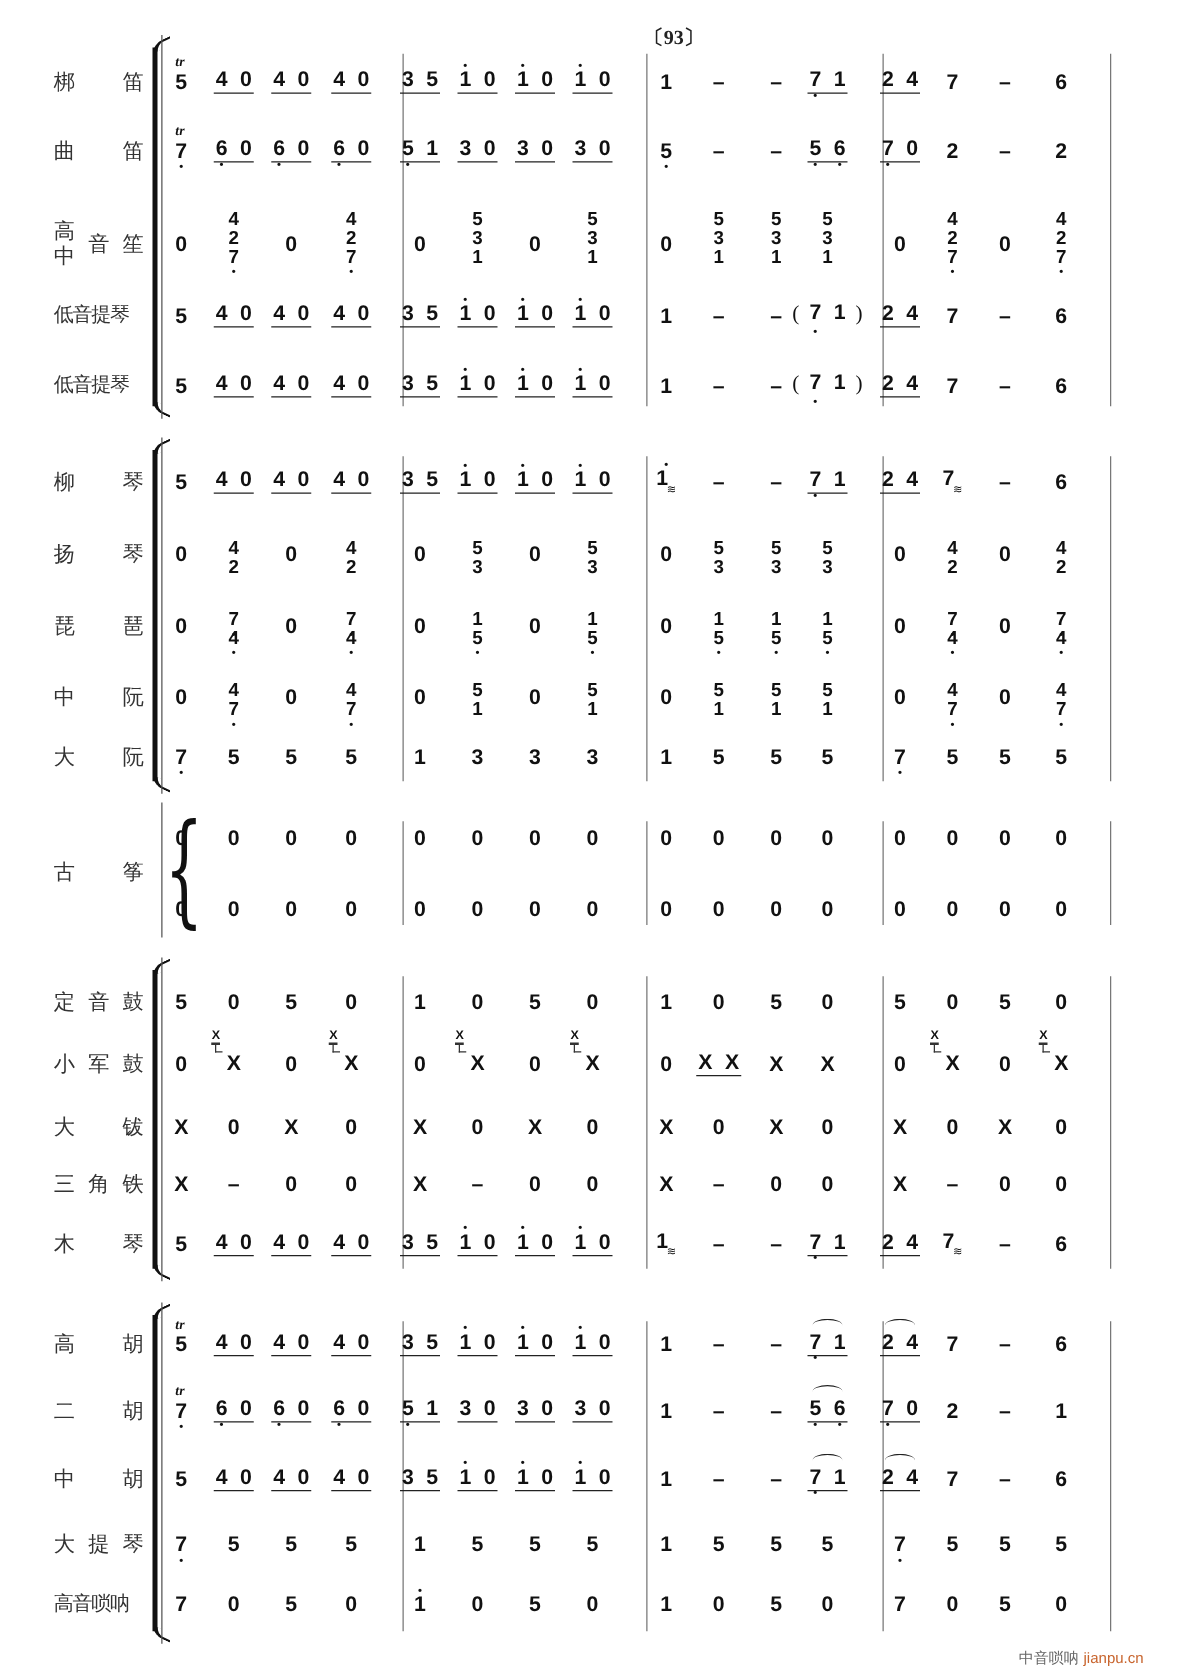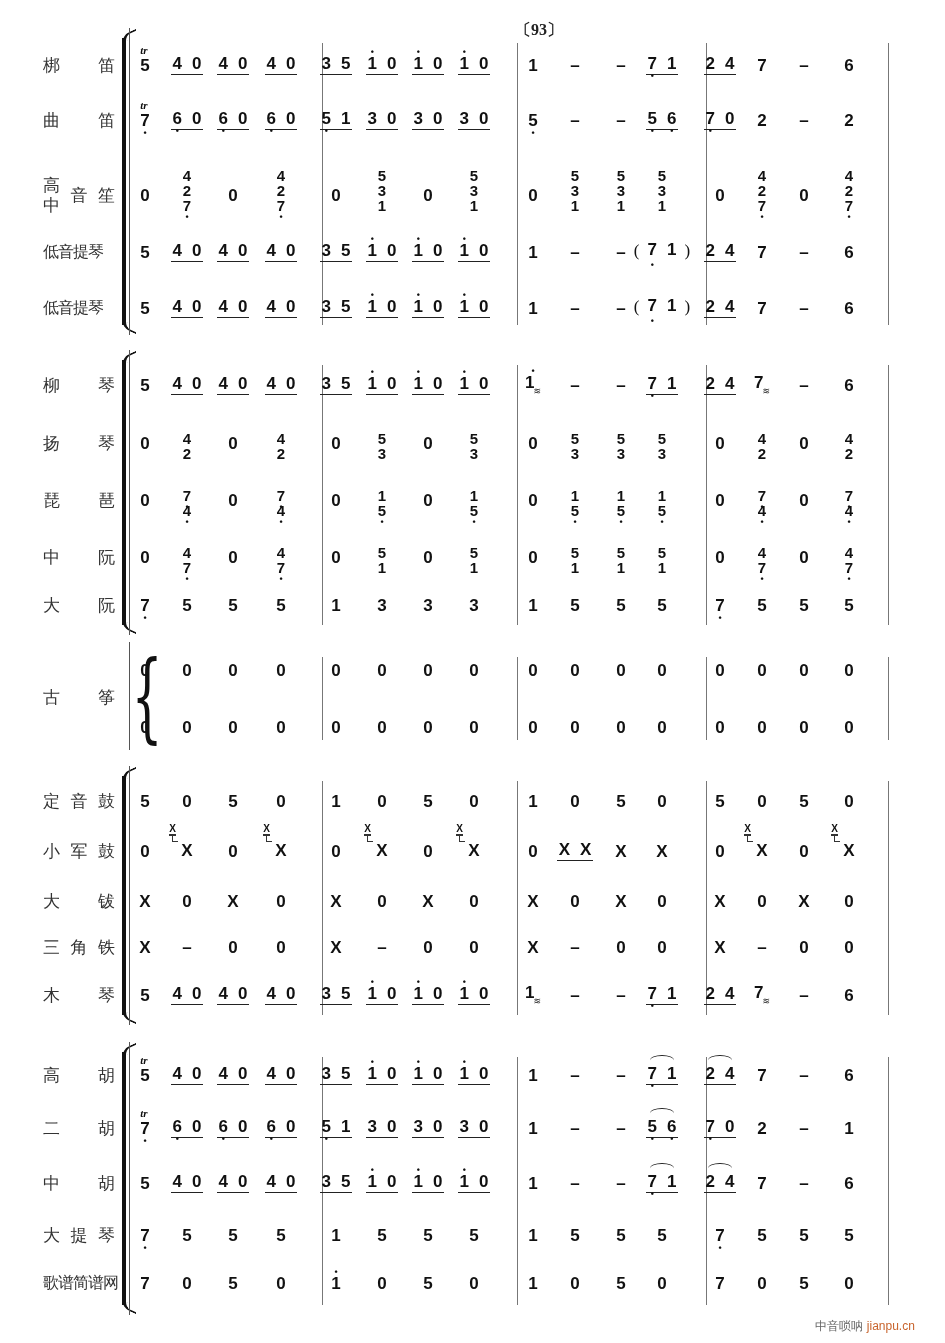--- a/index.html
+++ b/index.html
@@ -1582,21 +1582,21 @@
           <span class="note">5</span>
         </div>
         <div class="cell" style="left: 784px; width: 40px;">
           <span class="note">5</span>
         </div>
         <div class="cell" style="left: 829px; width: 40px;">
           <span class="note">5</span>
         </div>
       </div>
       <div class="label tight" style="top: 1268px;">
-        <span>歌谱简谱网</span>
+        <span>高音唢呐</span>
       </div>
       <div class="row" style="top: 1268px;">
         <div class="cell" style="left: 125px; width: 40px;">
           <span class="note">7</span>
         </div>
         <div class="cell" style="left: 167px; width: 40px;">
           <span class="note">0</span>
         </div>
         <div class="cell" style="left: 213px; width: 40px;">
           <span class="note">5</span>

